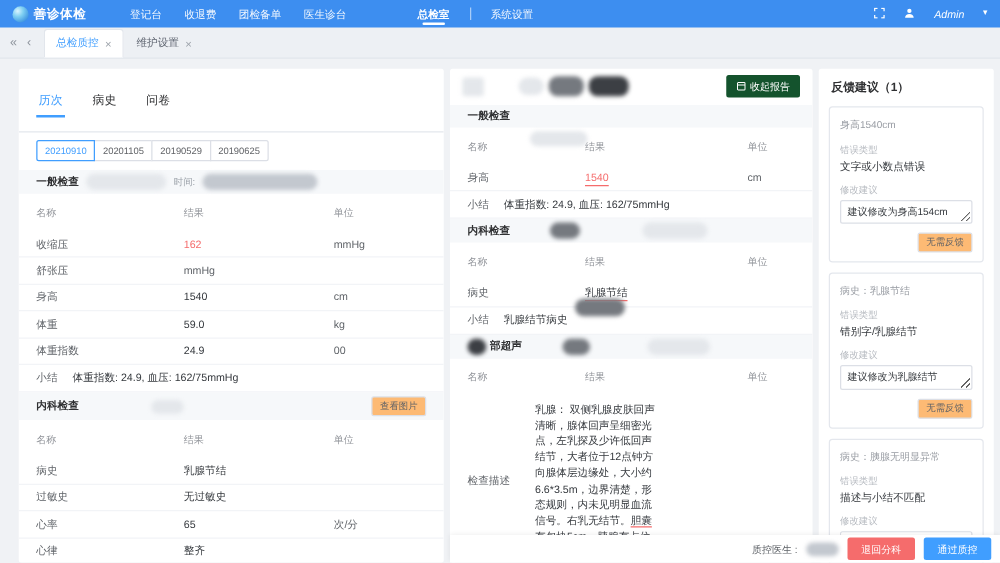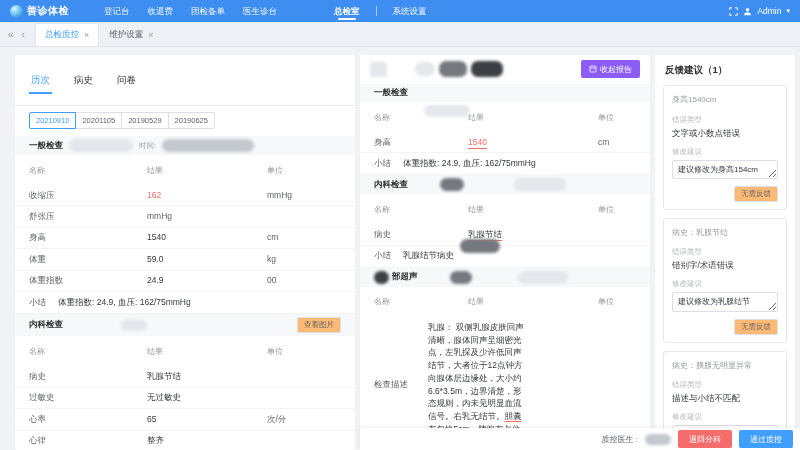--- a/index.html
+++ b/index.html
@@ -13,21 +13,21 @@
   .logo { width:13px; height:13px; border-radius:50%;
     background:radial-gradient(circle at 32% 30%, #d9f4ff 0%, #7fd0f2 35%, #1b74d8 100%); }
   .brand-name { font-size:10px; font-weight:bold; letter-spacing:.5px; }
   .nav-menu { display:flex; align-items:center; height:22px; }
   .nav-item { font-size:8.5px; margin:0 9px; opacity:.93; cursor:pointer;
     position:relative; line-height:22px; white-space:nowrap; }
   .nav-item.active { font-weight:bold; opacity:1;margin-left:48px; }
   .nav-item.active::after { content:""; position:absolute; left:15%; right:15%;
     bottom:2px; height:2px; background:#fff; border-radius:1px; }
   .nav-divider { width:1px; height:10px; background:rgba(255,255,255,.55); margin:0 7px; }
-  .nav-right { margin-left:auto; display:flex; align-items:center; gap:5px; font-size:8.5px; }
+  .nav-right { margin-left:auto; display:flex; gap:15px; font-size:8.5px;font-style:italic; }
   .caret { font-size:7px; }
 
   
   .tabbar { height:25px; background:#edf0f4; display:flex; align-items:flex-end;
     padding:0 8px; border-bottom:1px solid #e2e6ec; position:relative; z-index:9; }
   .tab-nav-icons { display:flex; gap:8px; color:#8f959e; font-size:10px;
     align-self:center; margin-right:10px; }
   .tab { font-size:8.5px; color:#5e6470; padding:5px 9px 5px; display:flex; gap:5px;
     align-items:center; border:1px solid transparent; border-bottom:none;
     border-radius:3px 3px 0 0; cursor:pointer; white-space:nowrap; }
@@ -82,21 +82,21 @@
     font-size:8.5px; color:#34383d; position:relative; }
   .summary .slabel { color:#5f6368; flex:none; }
   .seg-marked { text-decoration:underline; text-decoration-color:#f56c6c;
     text-underline-offset:2px; }
 
   .btn-plain { border:1px solid #dcdfe6; background:#fdba74; color:#606266; font-size:7.5px;
     padding:2px 6px; border-radius:2px; cursor:pointer; white-space:nowrap; }
 
   
   .mid-top { display:flex; align-items:center; padding:5px 10px 6px; gap:4px; }
-  .btn-blue { background:#8b5cf6; color:#fff; font-size:8px; border:none; border-radius:2px;
+  .btn-blue { background:#14532d; color:#fff; font-size:8px; border:none; border-radius:2px;
     padding:3.5px 8px; display:flex; gap:3px; align-items:center; margin-left:auto;
     cursor:pointer; white-space:nowrap; }
   .desc-row { display:grid; grid-template-columns:54px 1fr; padding:0 14px;
     border-bottom:1px solid #f2f4f7; align-items:center; }
   .desc-label { font-size:8.5px; color:#5f6368; }
   .desc-text { width:96px; font-size:8.5px; color:#34383d; line-height:1.5;
     padding:4px 0; word-break:break-all; }
   .hdr-blur { position:absolute; }
 
   
@@ -379,21 +379,21 @@
           <div class="fvalue">文字或小数点错误</div>
           <div class="flabel">修改建议</div>
           <textarea class="fadvice" rows="1" style="">建议修改为身高154cm</textarea>
           <div class="fcard-foot">
             <button class="btn-plain">无需反馈</button>
           </div>
         </div>
         <div class="fcard">
           <div class="fcard-title">病史：乳腺节结</div>
           <div class="flabel">错误类型</div>
-          <div class="fvalue">错别字/术语错误</div>
+          <div class="fvalue">错别字/乳腺结节</div>
           <div class="flabel">修改建议</div>
           <textarea class="fadvice" rows="1" style="">建议修改为乳腺结节</textarea>
           <div class="fcard-foot">
             <button class="btn-plain">无需反馈</button>
           </div>
         </div>
         <div class="fcard">
           <div class="fcard-title">病史：胰腺无明显异常</div>
           <div class="flabel">错误类型</div>
           <div class="fvalue">描述与小结不匹配</div>

